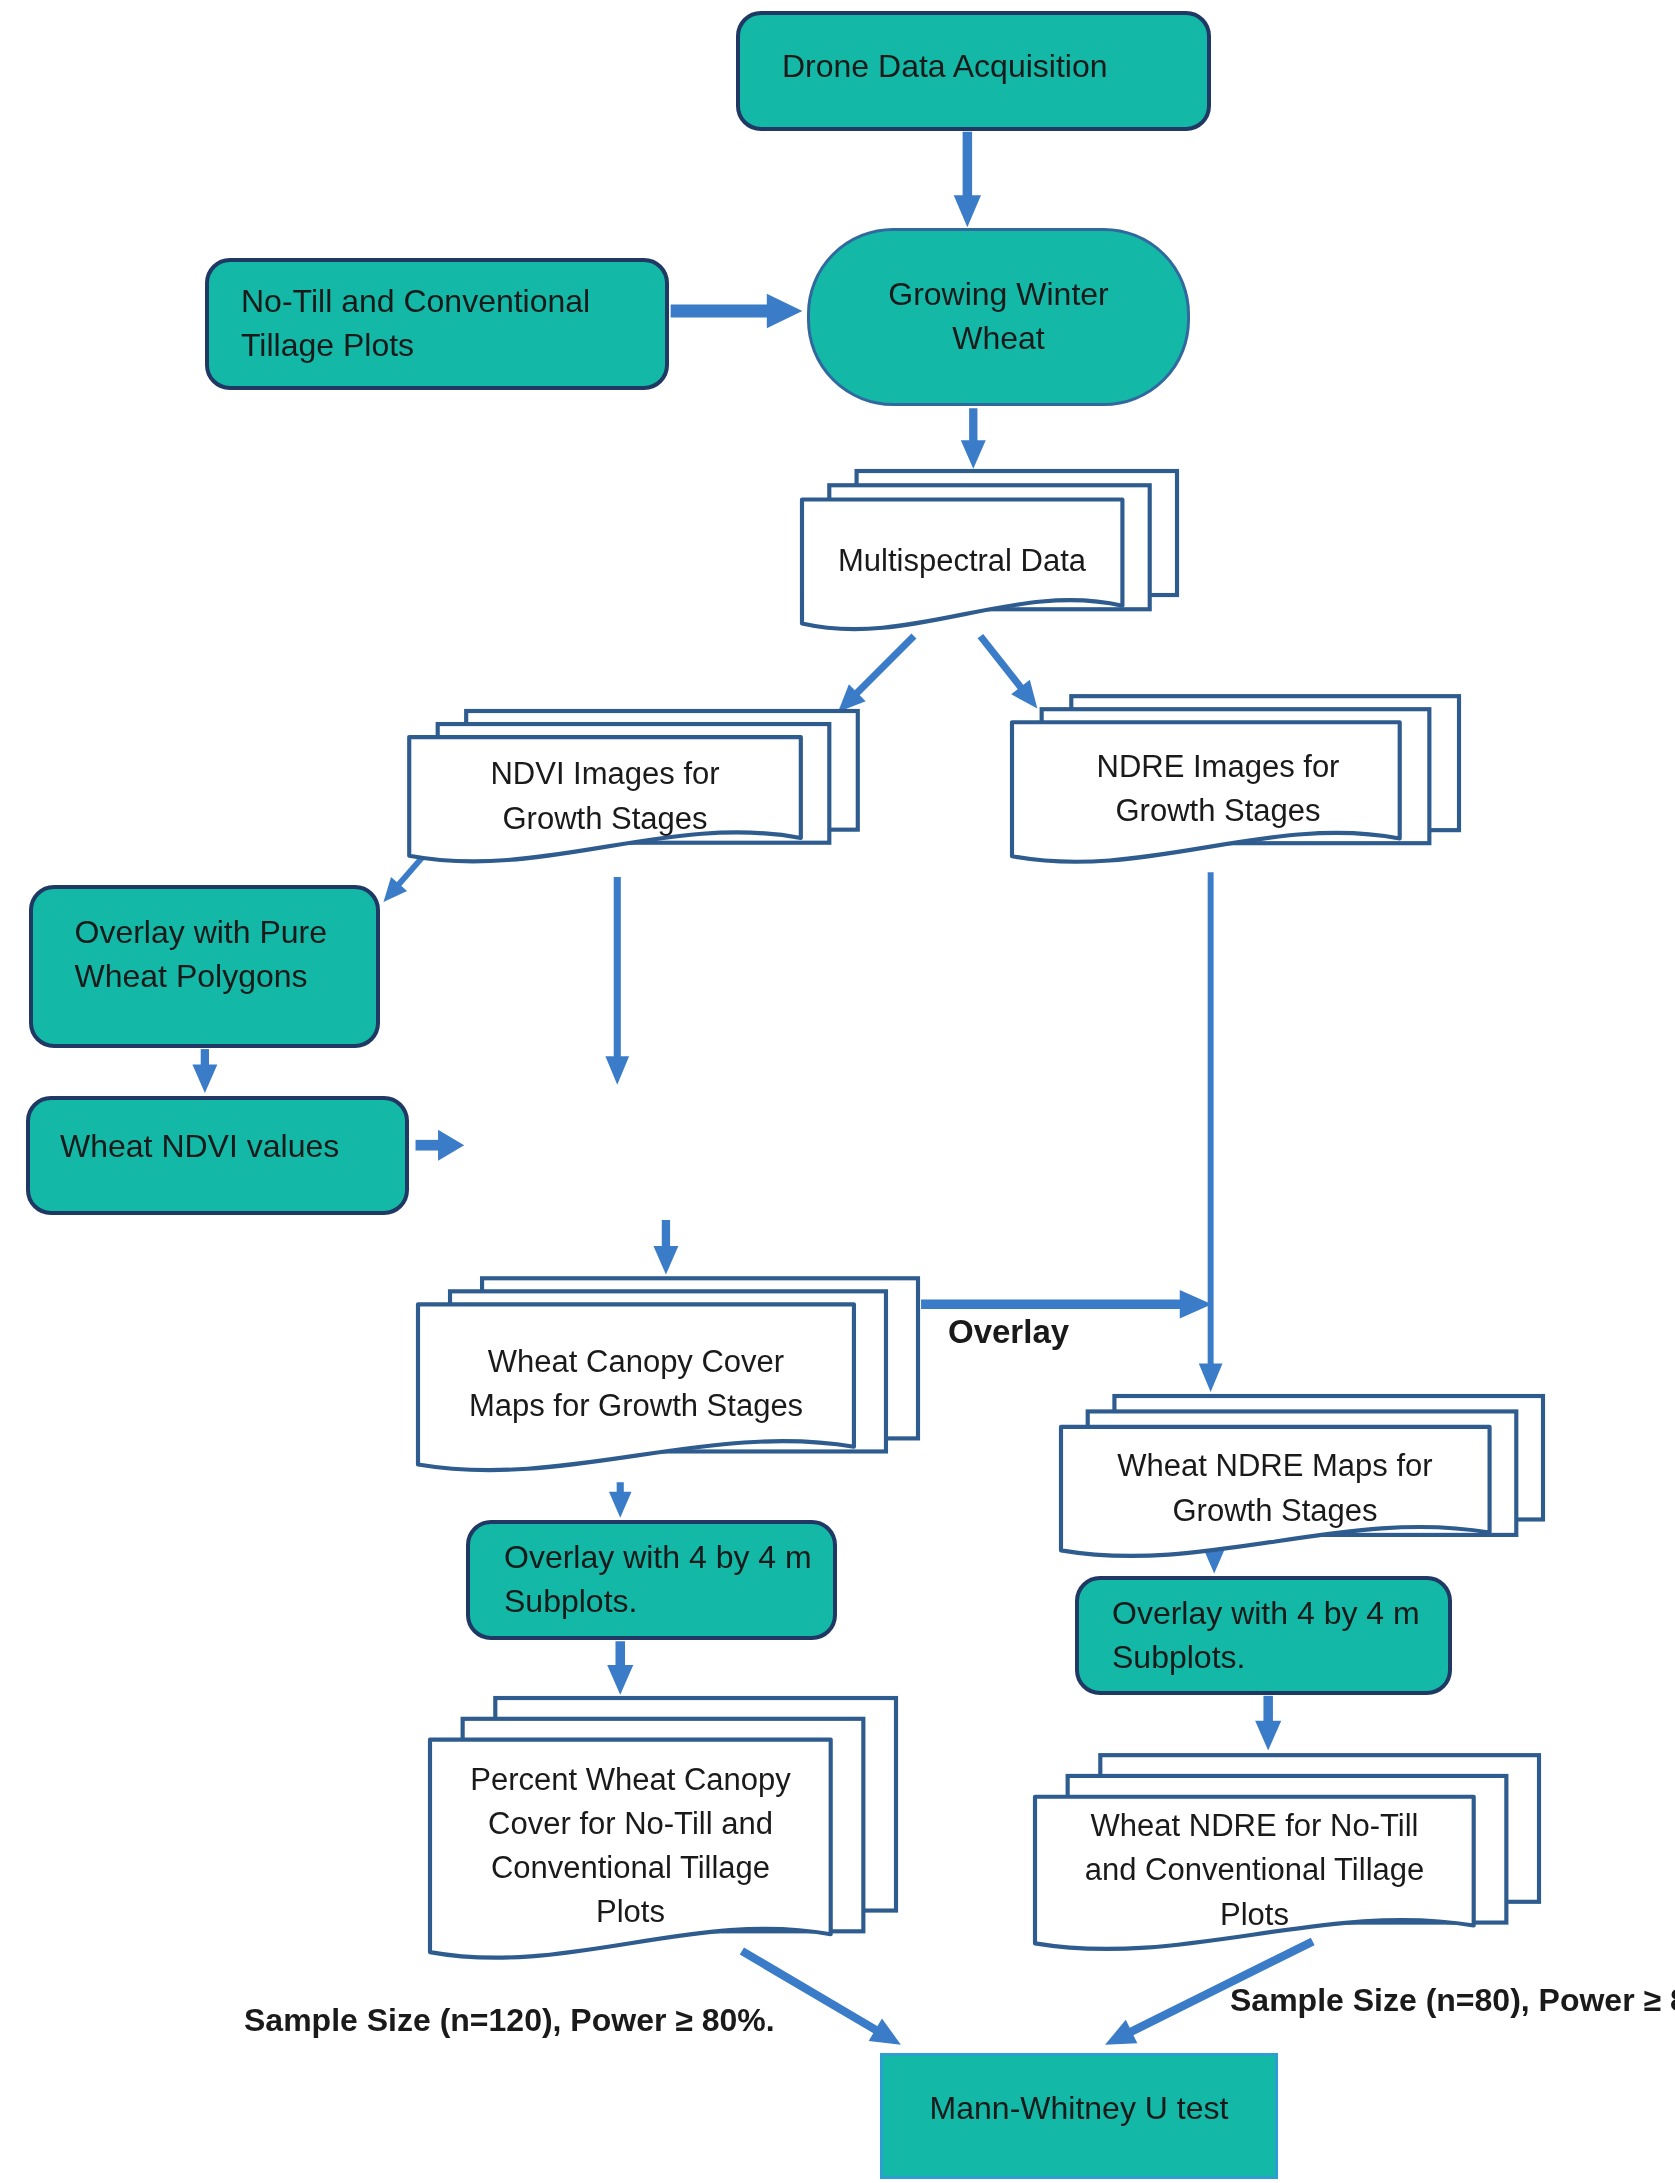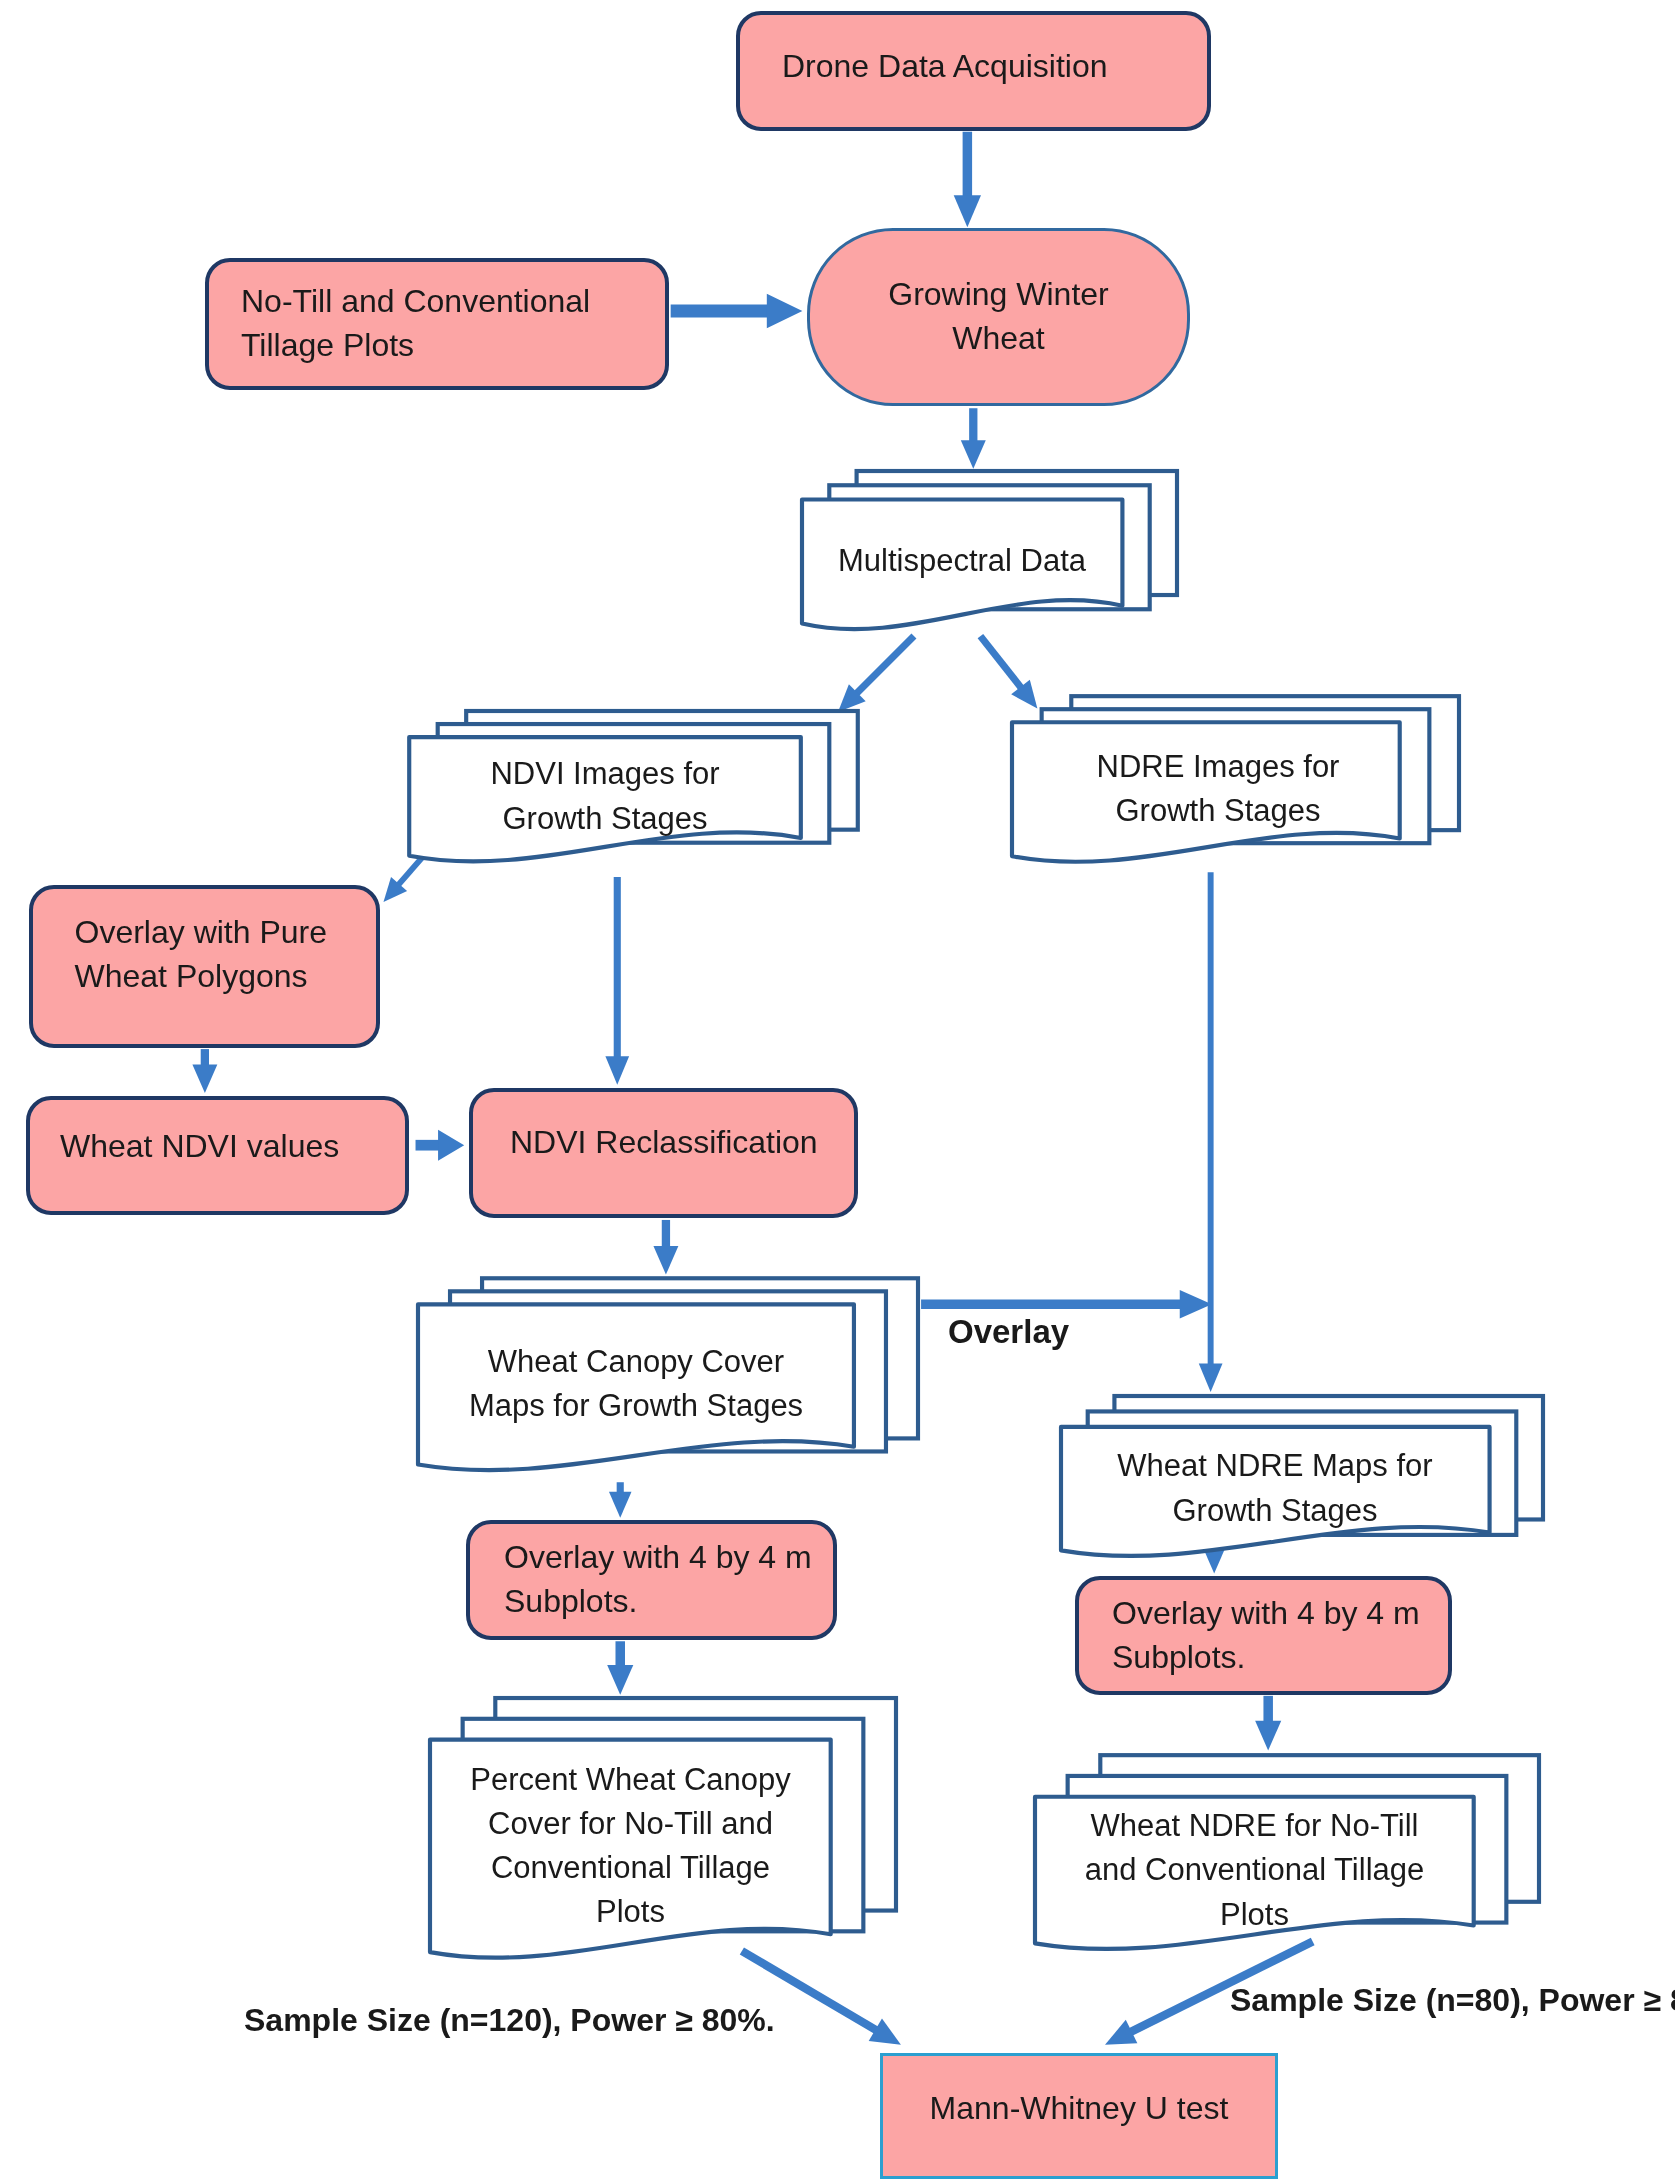--- a/index.html
+++ b/index.html
@@ -1,19 +1,19 @@
 <!DOCTYPE html>
 <html style="--border_dark: #1f3864; --border_blue: #31699f; --doc_border: #2e5c8f; --arrow: #3b7cc8; --accent_cyan: #2b9fd0; --text: #1a1a1a; --background: #ffffff;font-size:9.5px"><head>
 <meta charset="utf-8">
 <style>
   html,body{margin:0;padding:0;background:#ffffff;}
   body{font-family:"Liberation Sans", sans-serif;}
   #canvas{position:relative;width:1676px;height:2183px;background:#fff;overflow:hidden;}
   #arrow-layer{position:absolute;left:0;top:0;z-index:1;}
-  .box{position:absolute;background:#fca5a5;border:4.2px solid var(--border_dark);box-sizing:border-box;
+  .box{position:absolute;background:#14b8a6;border:4.2px solid var(--border_dark);box-sizing:border-box;
        border-radius:25px;display:flex;flex-direction:column;justify-content:center;
        color:var(--text);font-size:32px;line-height:1.36;white-space:pre-line;z-index:2;}
   .box.stadium{border:3.6px solid var(--border_blue);border-radius:86px;align-items:center;text-align:center;}
   .box.mann{border:3.6px solid var(--accent_cyan);border-radius:0;align-items:center;text-align:center;}
   .stack{position:absolute;z-index:2;}
   .stack svg{position:absolute;left:0;top:0;overflow:visible;}
   .stack-label{position:absolute;display:flex;align-items:center;justify-content:center;
        text-align:center;white-space:pre-line;font-size:31px;line-height:1.42;color:var(--text);}
   .note{position:absolute;font-size:32px;color:var(--text);z-index:2;white-space:nowrap;font-weight:bold;}
 </style>
@@ -77,23 +77,20 @@
 
   <div class="box" style="left:28.5px;top:885px;width:351px;height:163px;padding:0 12px 24px 42px;">
     <span>Overlay with Pure
 Wheat Polygons</span>
   </div>
 
   <div class="box" style="left:26px;top:1096px;width:383px;height:119px;padding:0 6px 18px 30px;">
     <span>Wheat NDVI values</span>
   </div>
 
-  <div class="box" style="left:469px;top:1088px;width:389px;height:130px;padding:0 6px 21px 37px;">
-    <span>NDVI Reclassification</span>
-  </div>
 
   <div class="box" style="left:466px;top:1520px;width:371px;height:120px;padding-left:34px;padding-right:6px;">
     <span>Overlay with 4 by 4 m
 Subplots.</span>
   </div>
 
   <div class="box" style="left:1075px;top:1576px;width:377px;height:119px;padding-left:33px;padding-right:6px;">
     <span>Overlay with 4 by 4 m
 Subplots.</span>
   </div>

